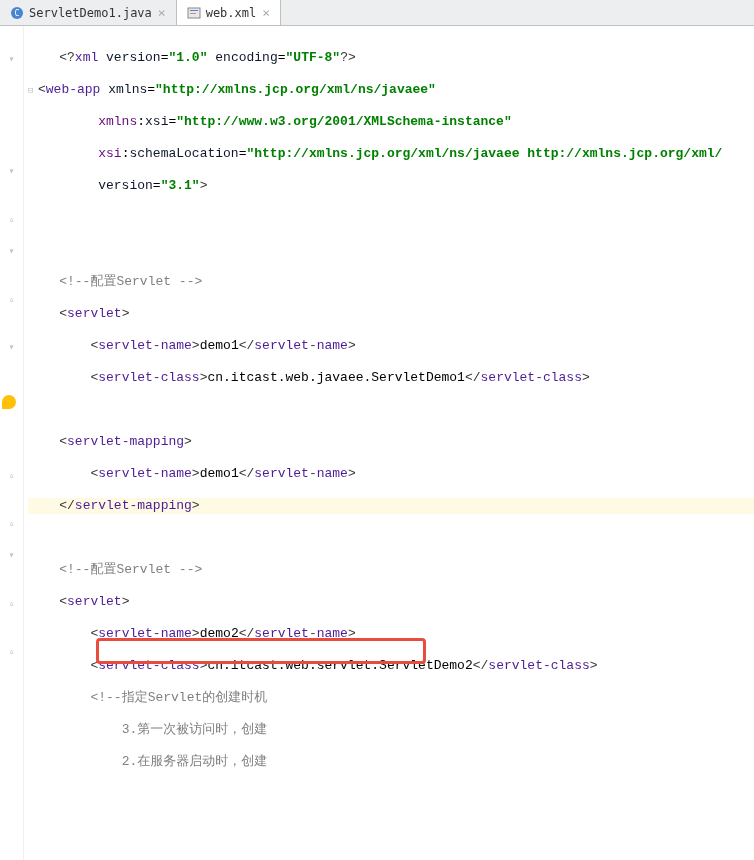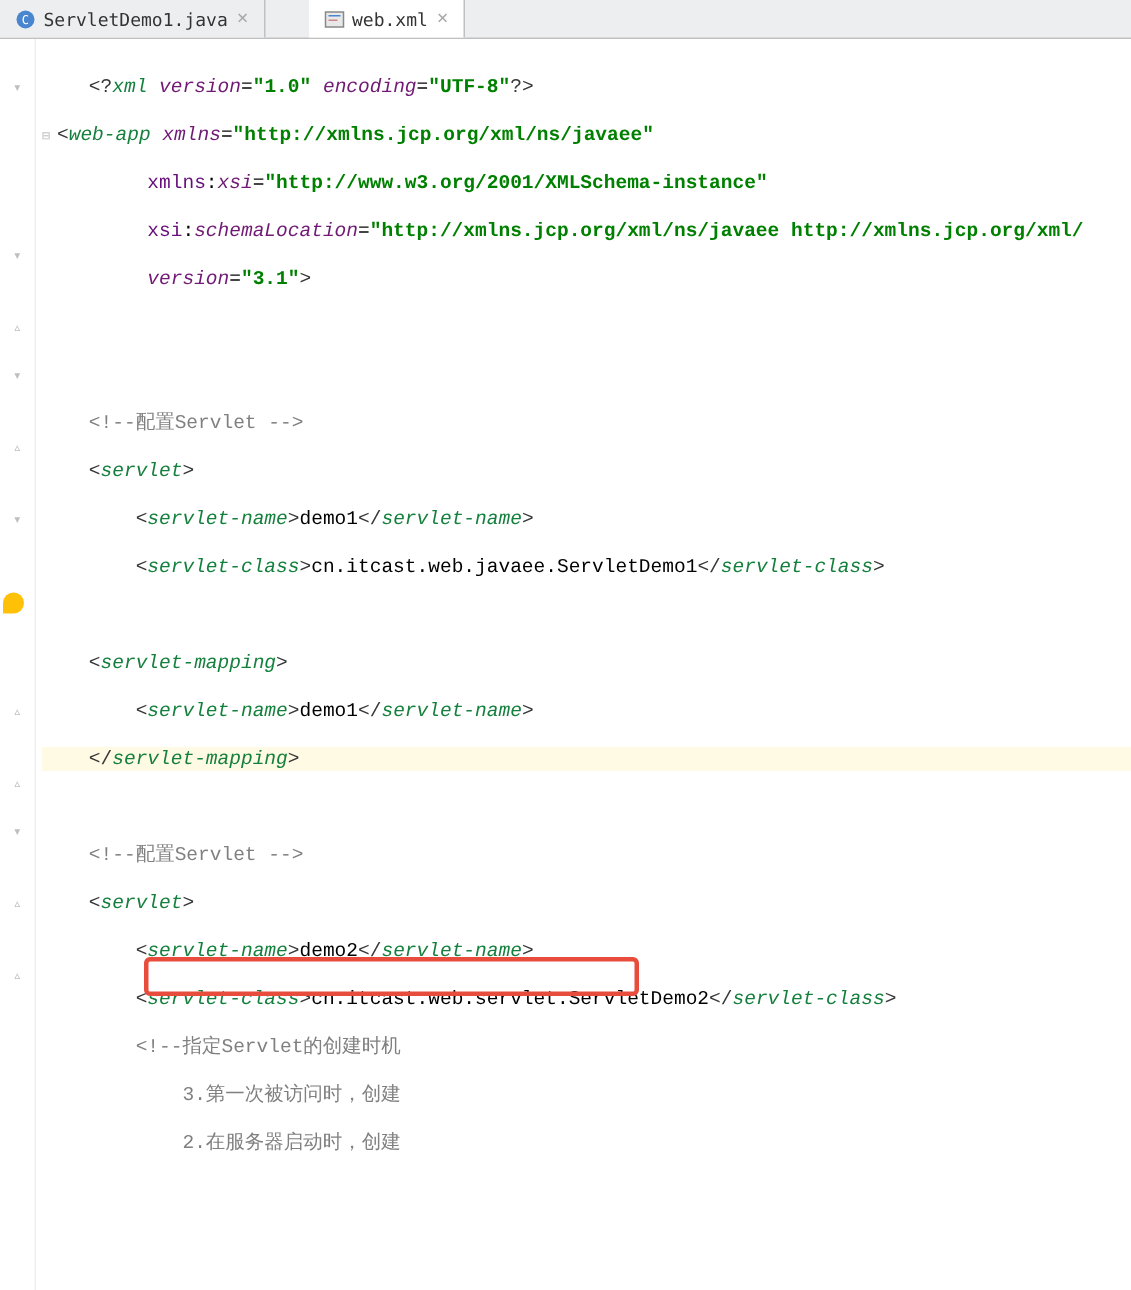--- a/index.html
+++ b/index.html
@@ -1,29 +1,29 @@
 <!DOCTYPE html>
 <html><head>
 <meta charset="utf-8">
 <style>
 * { margin: 0; padding: 0; box-sizing: border-box; }
 body { font-family: "Microsoft YaHei", "Consolas", monospace; font-size: 13px; background: #fff; width: 754px; }
 .tabs { display: flex; background: #eceef0; border-bottom: 1px solid #c0c0c0; height: 26px; }
 .tab { display: flex; align-items: center; padding: 0 10px; border-right: 1px solid #c0c0c0; background: #eceef0; cursor: pointer; font-size: 12px; color: #333; }
-.tab.active { background: #fff; margin-left: 29px; }
+.tab.active { background: #fff; }
 .tab-icon { width: 14px; height: 14px; margin-right: 5px; display: inline-block; }
 .tab-close { margin-left: 6px; color: #aaa; font-size: 13px; }
 .editor { display: flex; position: relative; }
 .gutter { width: 24px; background: #fff; border-right: 1px solid #f0f0f0; flex-shrink: 0; }
 .gmark { display: flex; align-items: center; justify-content: center; height: 16px; color: #c0c0c0; font-size: 10px; }
 .code { padding: 8px 0 8px 4px; font-family: Consolas, "Courier New", monospace; font-size: 13px; line-height: 16px; white-space: pre; flex: 1; position: relative; }
 .line { height: 16px; display: block; }
 .caret-line { background: #fffae3; }
-.tag { color: #15803d; font-style: italic; }
-.attr { color: #701a75; font-style: italic; }
+.tag { color: #4c1d95; }
+.attr { color: #0f172a; }
 .str { color: #008000; font-weight: bold; }
 .cmt { color: #808080; }
 .lt { color: #363636; }
 .ns { color: #660e7a; }
 .redbox { position: absolute; border: 3px solid #e74c3c; border-radius: 4px; top: 612px; left: 72px; width: 330px; height: 26px; pointer-events: none; }
 .bulb { position: absolute; left: -22px; top: 369px; width: 14px; height: 14px; background: #ffc107; border-radius: 50% 50% 50% 0; }
 .fold { color: #c0c0c0; font-size: 9px; display:inline-block; width:10px; }
 </style>
 </head>
 <body>

